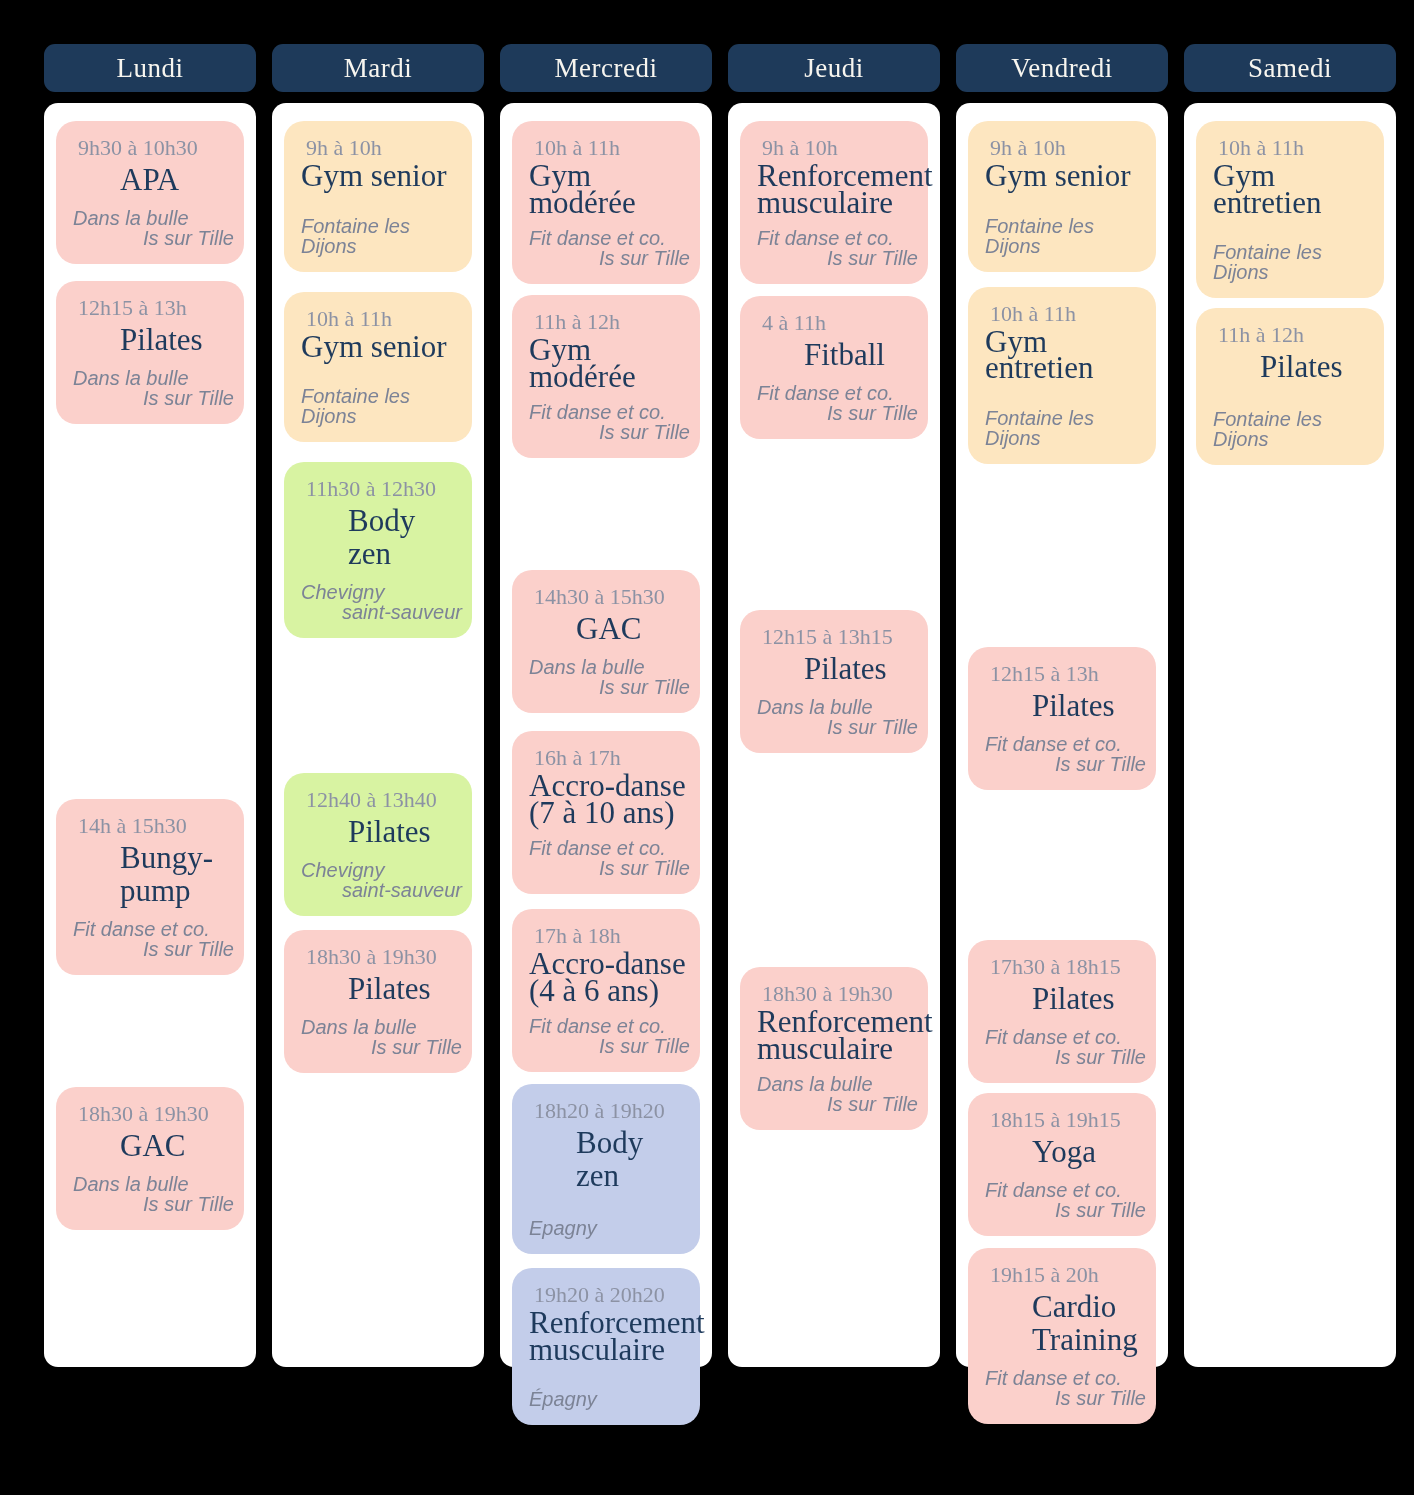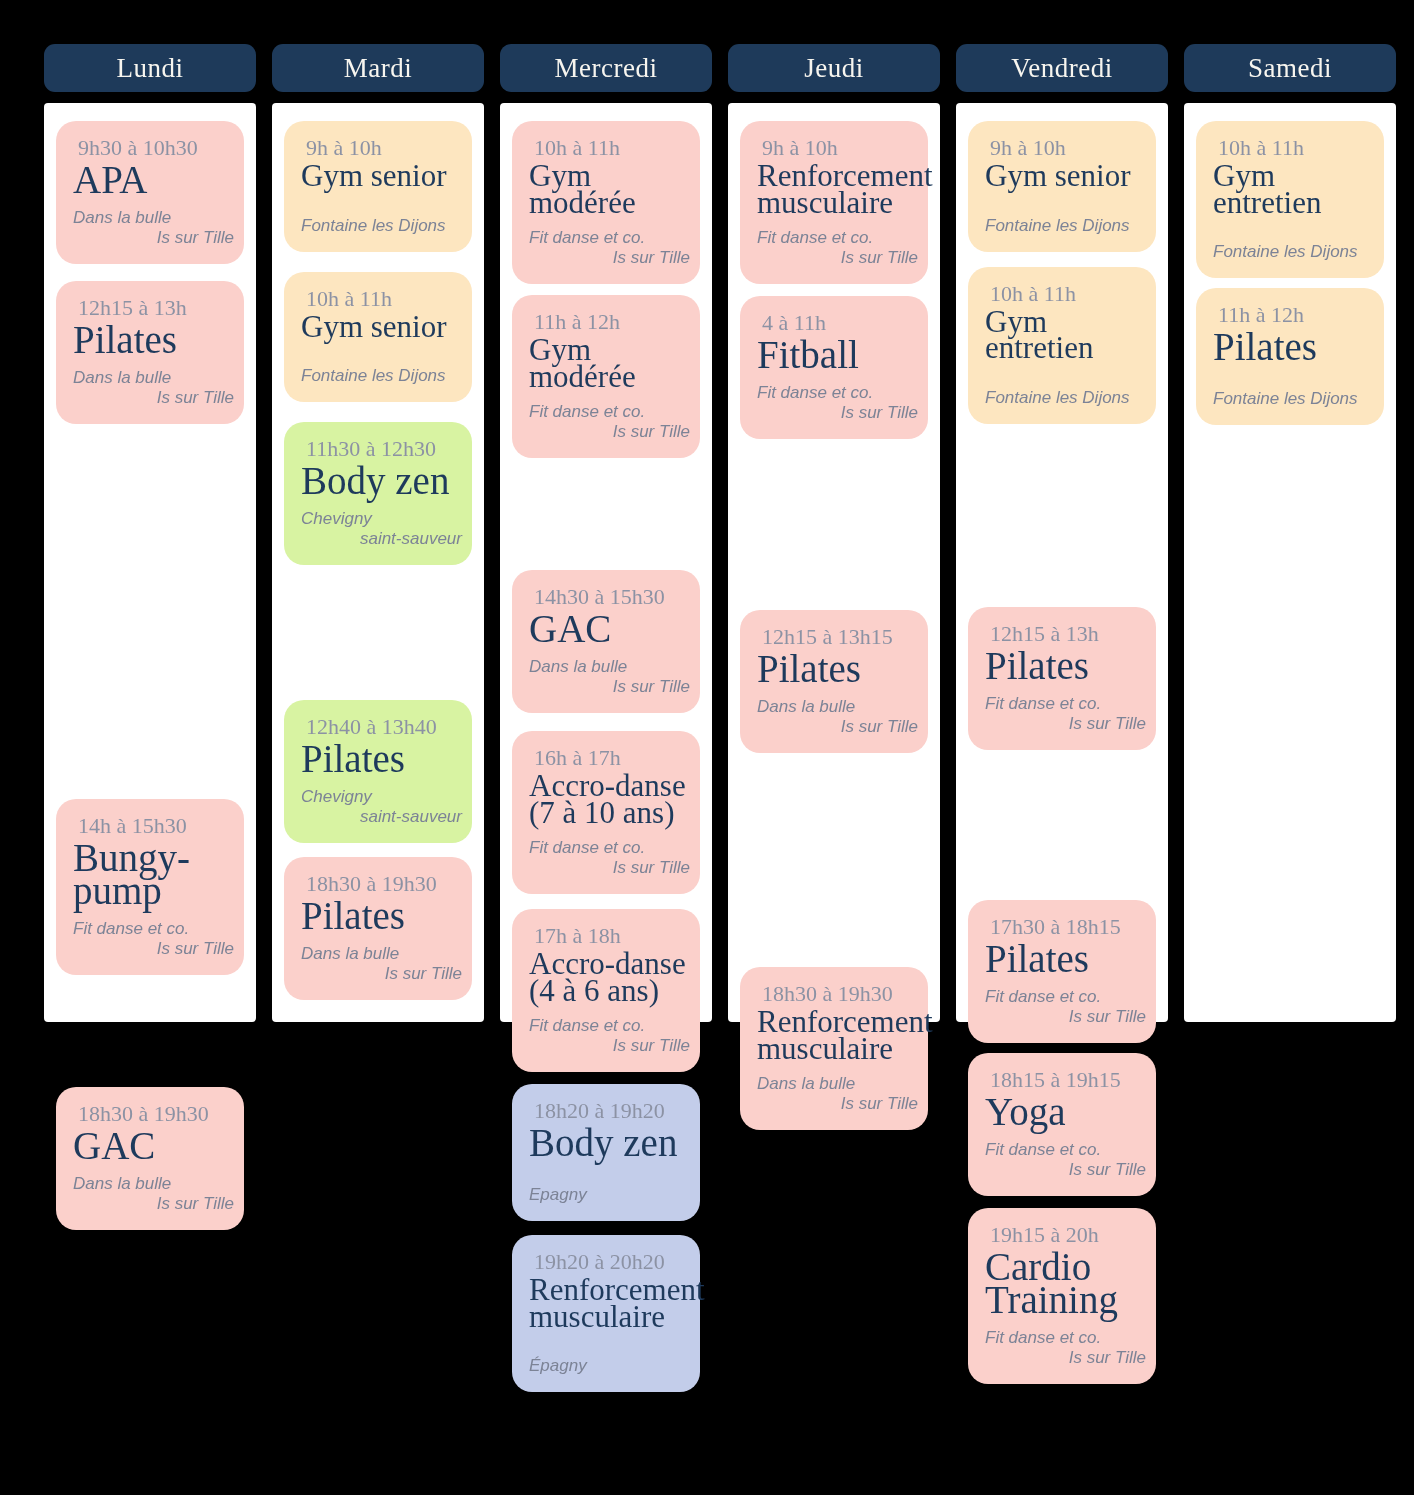--- a/index.html
+++ b/index.html
@@ -26,47 +26,47 @@
     border-radius:11px;
     background:var(--header_bg,#1e3a5a);
     color:var(--header_text,#f7f5ef);
     display:flex;align-items:center;justify-content:center;
     font-size:27px;
     letter-spacing:0.5px;
     margin-bottom:11px;
   }
   .day-column{
     background:var(--column_bg,#ffffff);
-    border-radius:4px;
-    height:919px;
+    border-radius:14px;
+    height:1264px;
     box-sizing:border-box;
     padding:18px 12px;
   }
   .class-card{
     border-radius:20px;
     padding:14px 10px 16px 17px;
     box-sizing:border-box;
   }
   .class-time{
     font-size:22px;
     line-height:26px;
     color:var(--time_text,#8c92a4);
     padding-left:5px;
     margin-bottom:2px;
   }
   .class-title{
     color:var(--title_text,#1e3a5c);
     white-space:pre-line;
   }
-  .title-lg{font-size:39px;line-height:33px;}
+  .title-lg{font-size:31px;line-height:33px;margin-left:47px;}
   .title-md{font-size:31px;line-height:26.5px;}
   .class-location{
     font-family:"Liberation Sans","DejaVu Sans",sans-serif;
     font-style:italic;
-    font-size:17px;
+    font-size:20px;
     line-height:20px;
     color:var(--location_text,#7c8396);
   }
   .loc-gap-2{margin-top:12px;}
   .loc-gap-1{margin-top:26px;}
   .class-location [data-name="location-line"]:nth-child(2){padding-left:8px;text-align:right;}
 </style>
 </head>
 <body style="background: rgb(0, 0, 0);">
 

